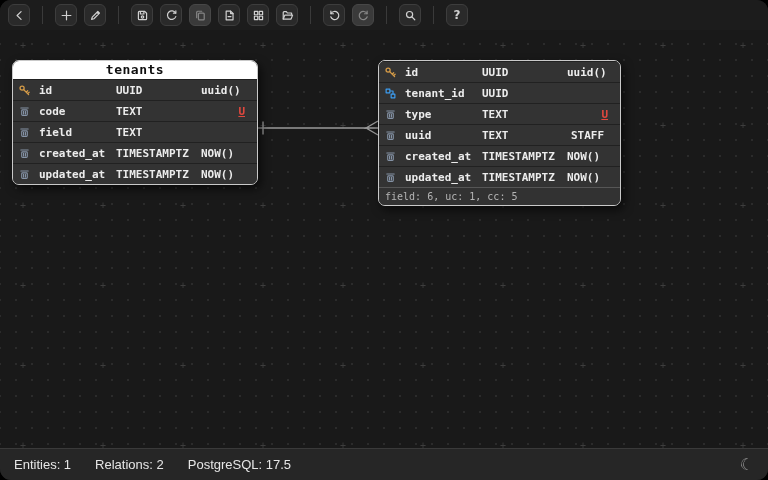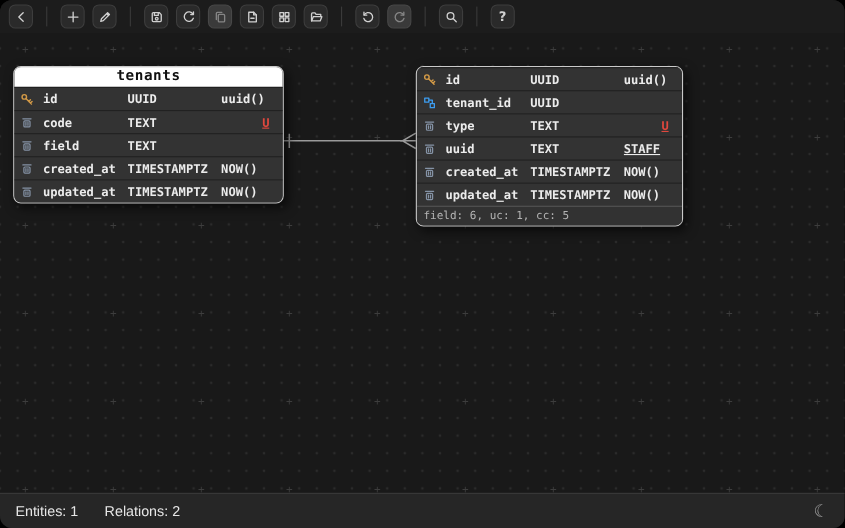--- a/index.html
+++ b/index.html
@@ -28,21 +28,21 @@
   .entity{position:absolute;border:1px solid #c9c9c9;border-radius:7px;overflow:hidden;background:#333;
           box-shadow:3px 4px 10px rgba(0,0,0,.6);z-index:3;box-sizing:border-box;}
   .entity-header{height:18px;background:#fff;color:#101010;font-weight:bold;font-size:13px;
                  text-align:center;line-height:18px;letter-spacing:.5px;}
   .field-row{display:grid;grid-template-columns:21px 77px 85px 1fr;align-items:center;height:20px;
              padding:0 12px 0 5px;border-top:1px solid #212121;font-size:11px;font-weight:bold;
              color:#ececec;background:#333;}
   .field-icon{display:flex;align-items:center;justify-content:flex-start;}
   .f-name,.f-type,.f-extra{white-space:nowrap;overflow:hidden;}
   .f-extra.unique{color:#e0483e;text-align:right;text-decoration:underline;}
-  .f-extra.default-underline{text-decoration:underline;}
+  .f-extra.default-underline{text-align:center;}
   .entity-footer{height:17px;line-height:17px;border-top:1px solid #565656;color:#b4b4b4;
                  font-size:10px;padding:0 6px;background:#323232;}
 
   .relation-svg{position:absolute;z-index:2;}
 
   
   .statusbar{position:absolute;left:0;right:0;bottom:0;height:32px;background:#262626;
              border-top:1px solid #3a3a3a;display:flex;align-items:center;padding:0 14px;gap:24px;
              font-family:"Liberation Sans",sans-serif;font-size:13px;color:#e6e6e6;z-index:5;
              box-sizing:border-box;}
@@ -228,20 +228,21 @@
 
   <svg class="relation-svg" width="125" height="26" style="left:254px;top:115px;" fill="none" stroke="#9a9a9a" stroke-width="1.4">
     <line x1="0" y1="13" x2="112" y2="13"></line>
     <line x1="9" y1="6.5" x2="9" y2="19.5"></line>
     <path d="M124 6 L112 13 L124 13 M112 13 L124 20"></path>
   </svg>
 
   <div class="statusbar">
     <span>Entities: 1</span>
       <span>Relations: 2</span>
+      <span>PostgreSQL: 17.5</span>
       <span class="theme-toggle">☾</span>
   </div>
 
 <div class="entity" style="left: 12px; top: 60px; width: 246px;">
       <div class="entity-header">tenants</div>
       <div class="field-row">
         <span class="field-icon">
           <svg width="13" height="13" viewBox="0 0 14 14" fill="none" stroke="#d39a47" stroke-width="1.4" stroke-linecap="round">
             <circle cx="4.4" cy="4.4" r="2.2"></circle>
             <path d="M6 6 L11.4 11.4 M8.8 8.8 L10.4 7.2 M10.4 10.4 L12 8.8"></path>

